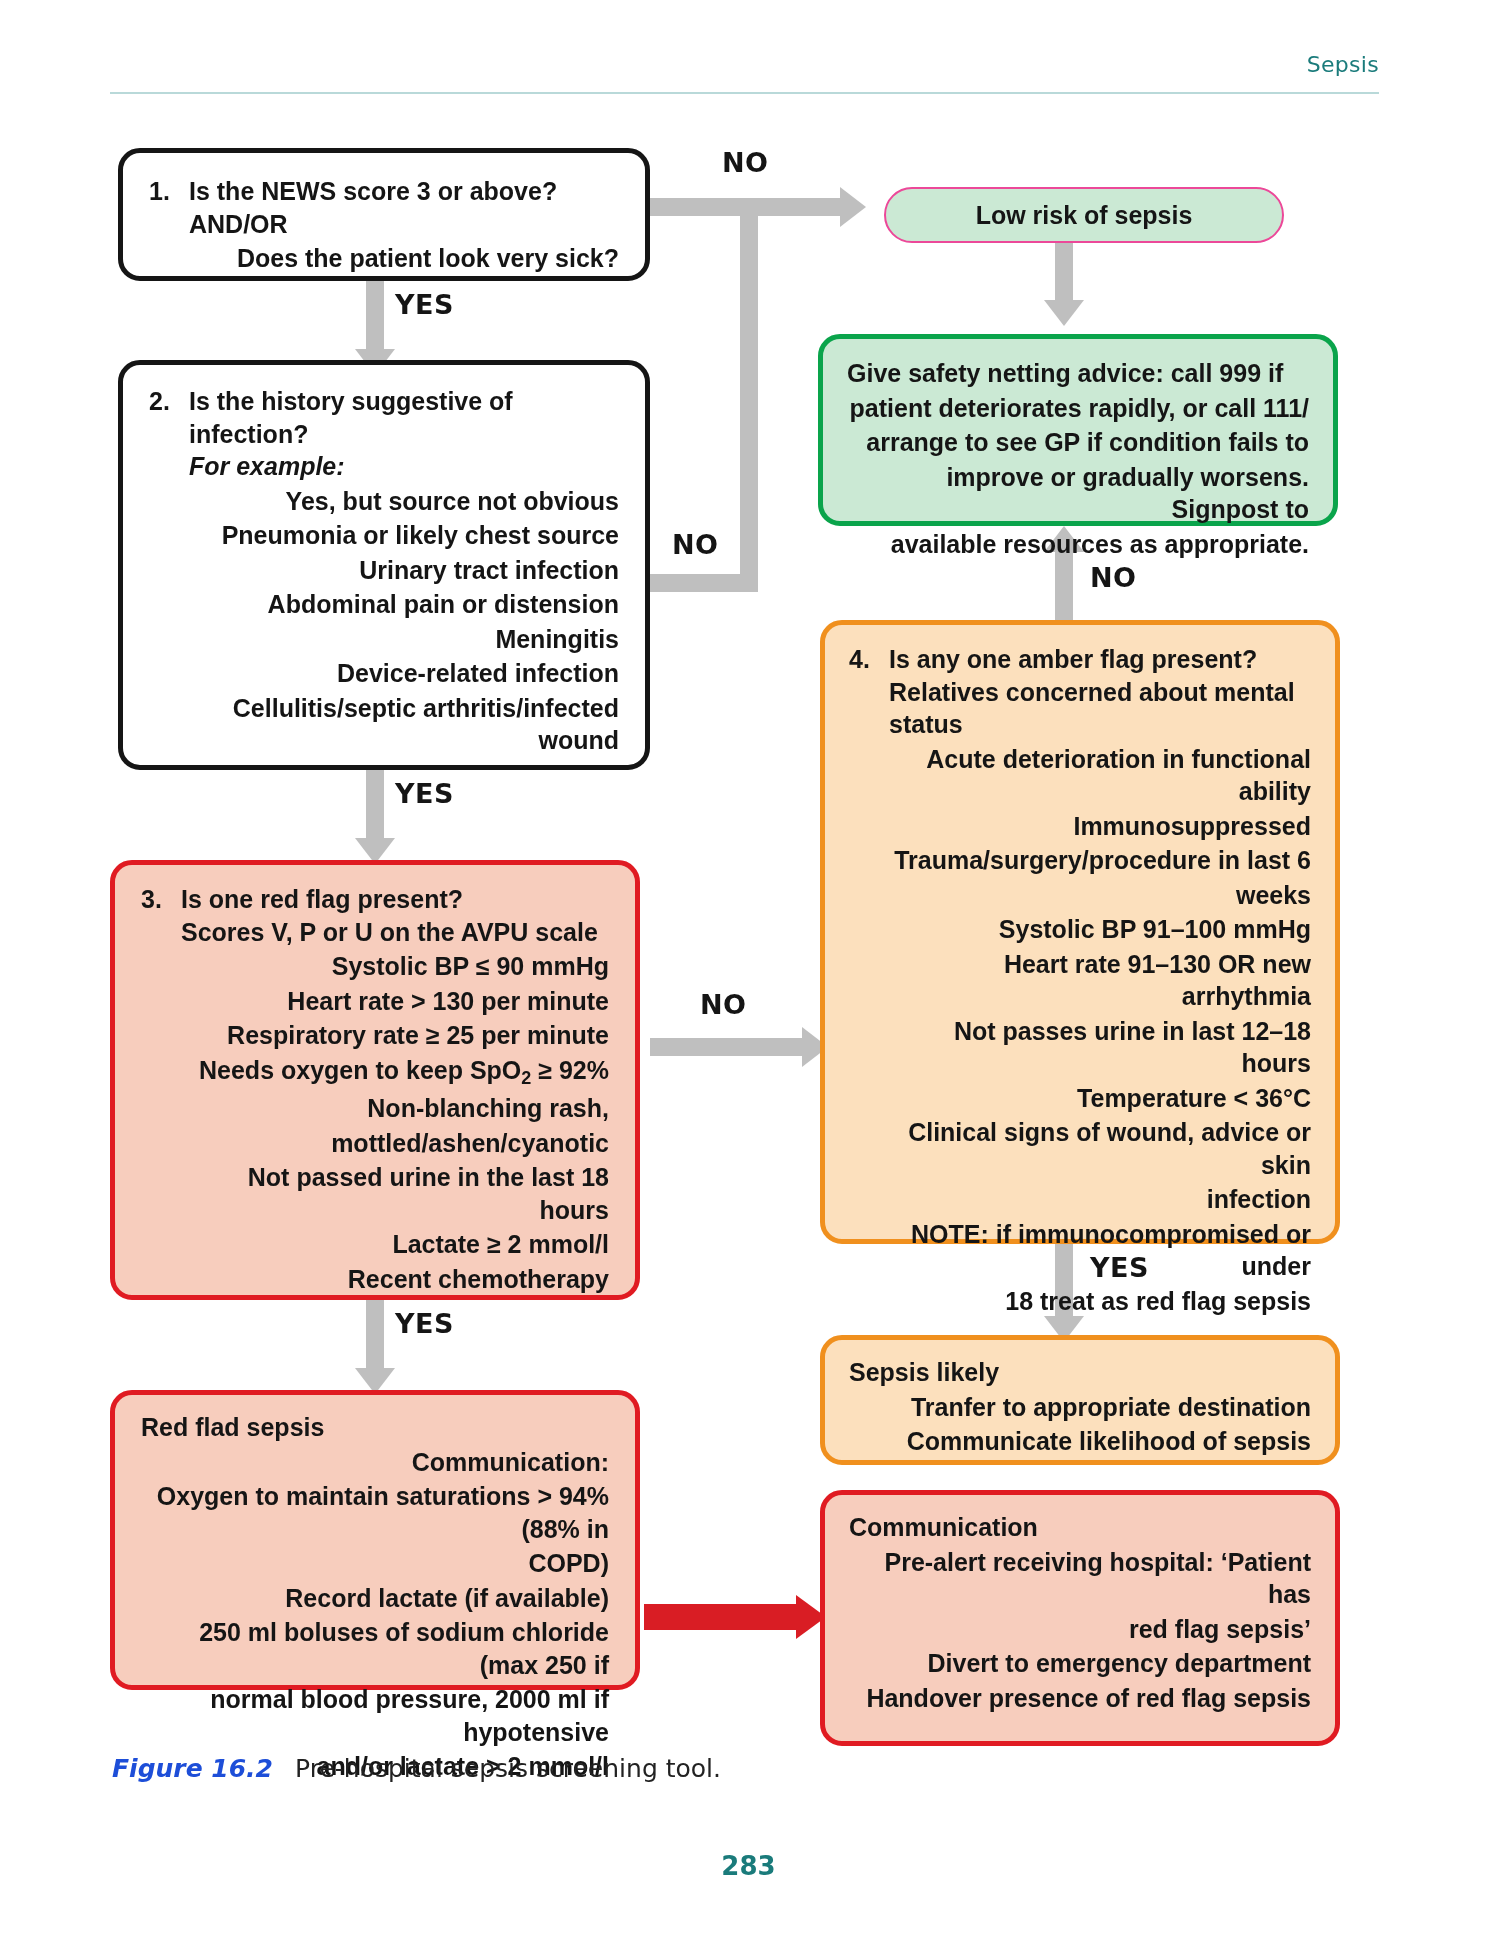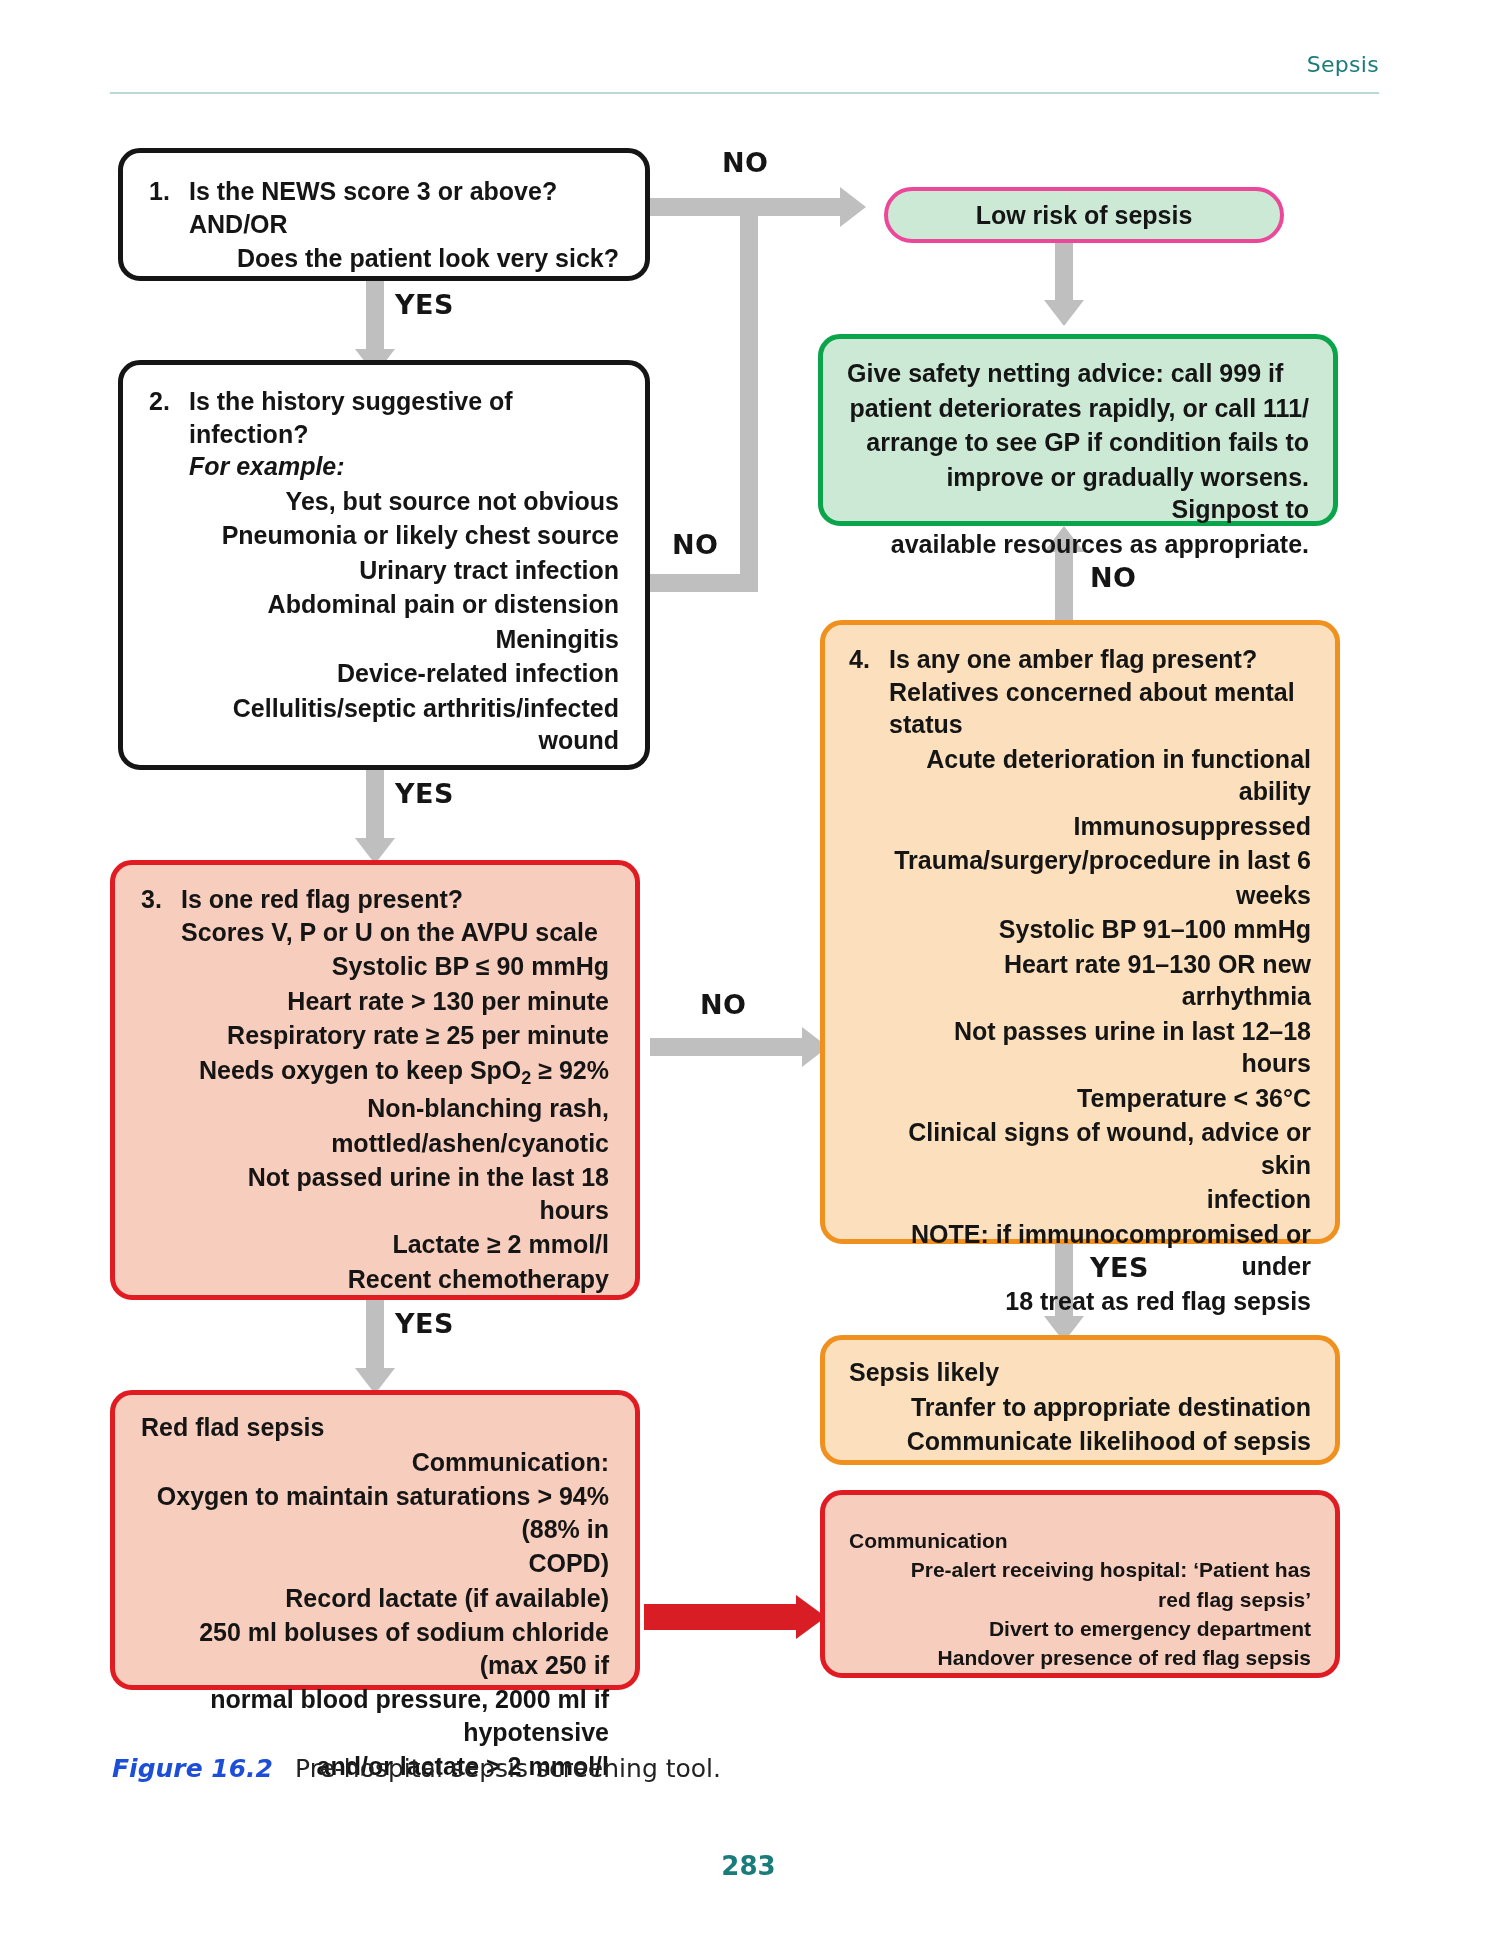--- a/index.html
+++ b/index.html
@@ -55,21 +55,21 @@
     border:5px solid #f0901e;
     border-radius:22px;
   }
   .box-green{
     background:#cbe9d4;
     border:5px solid #0aa44b;
     border-radius:22px;
   }
   .pill-green{
     background:#cbe9d4;
-    border:4px solid #ec4899;
+    border:2px solid #ec4899;
     border-radius:40px;
   }
 
   
   .numline{display:flex;}
   .numline .num{width:40px;flex:none;}
   .numline .txt{flex:1;}
   .indent{margin-left:40px;}
 
   
@@ -245,21 +245,21 @@
     <span class="ln indent gap">NOTE: if immunocompromised or under</span>
     <span class="ln indent">18 treat as red flag sepsis</span>
   </div>
 
   <div class="node box-amber" id="node-sepsis-likely" style="left:820px;top:1335px;width:520px;height:130px;padding:16px 24px;font-size:25px;">
     <span class="ln">Sepsis likely</span>
     <span class="ln">Tranfer to appropriate destination</span>
     <span class="ln gap">Communicate likelihood of sepsis</span>
   </div>
 
-  <div class="node box-red" id="node-communication" style="left:820px;top:1490px;width:520px;height:188px;padding:32px 24px;font-size:21px;">
+  <div class="node box-red" id="node-communication" style="left:820px;top:1490px;width:520px;height:256px;padding:16px 24px;font-size:25px;">
     <span class="ln">Communication</span>
     <span class="ln">Pre-alert receiving hospital: ‘Patient has</span>
     <span class="ln">red flag sepsis’</span>
     <span class="ln gap">Divert to emergency department</span>
     <span class="ln gap">Handover presence of red flag sepsis</span>
   </div>
 
   <div class="node box-red" id="node-red-flag-sepsis" style="left:110px;top:1390px;width:530px;height:300px;padding:16px 26px;font-size:25px;">
     <span class="ln">Red flad sepsis</span>
     <span class="ln">Communication:</span>

